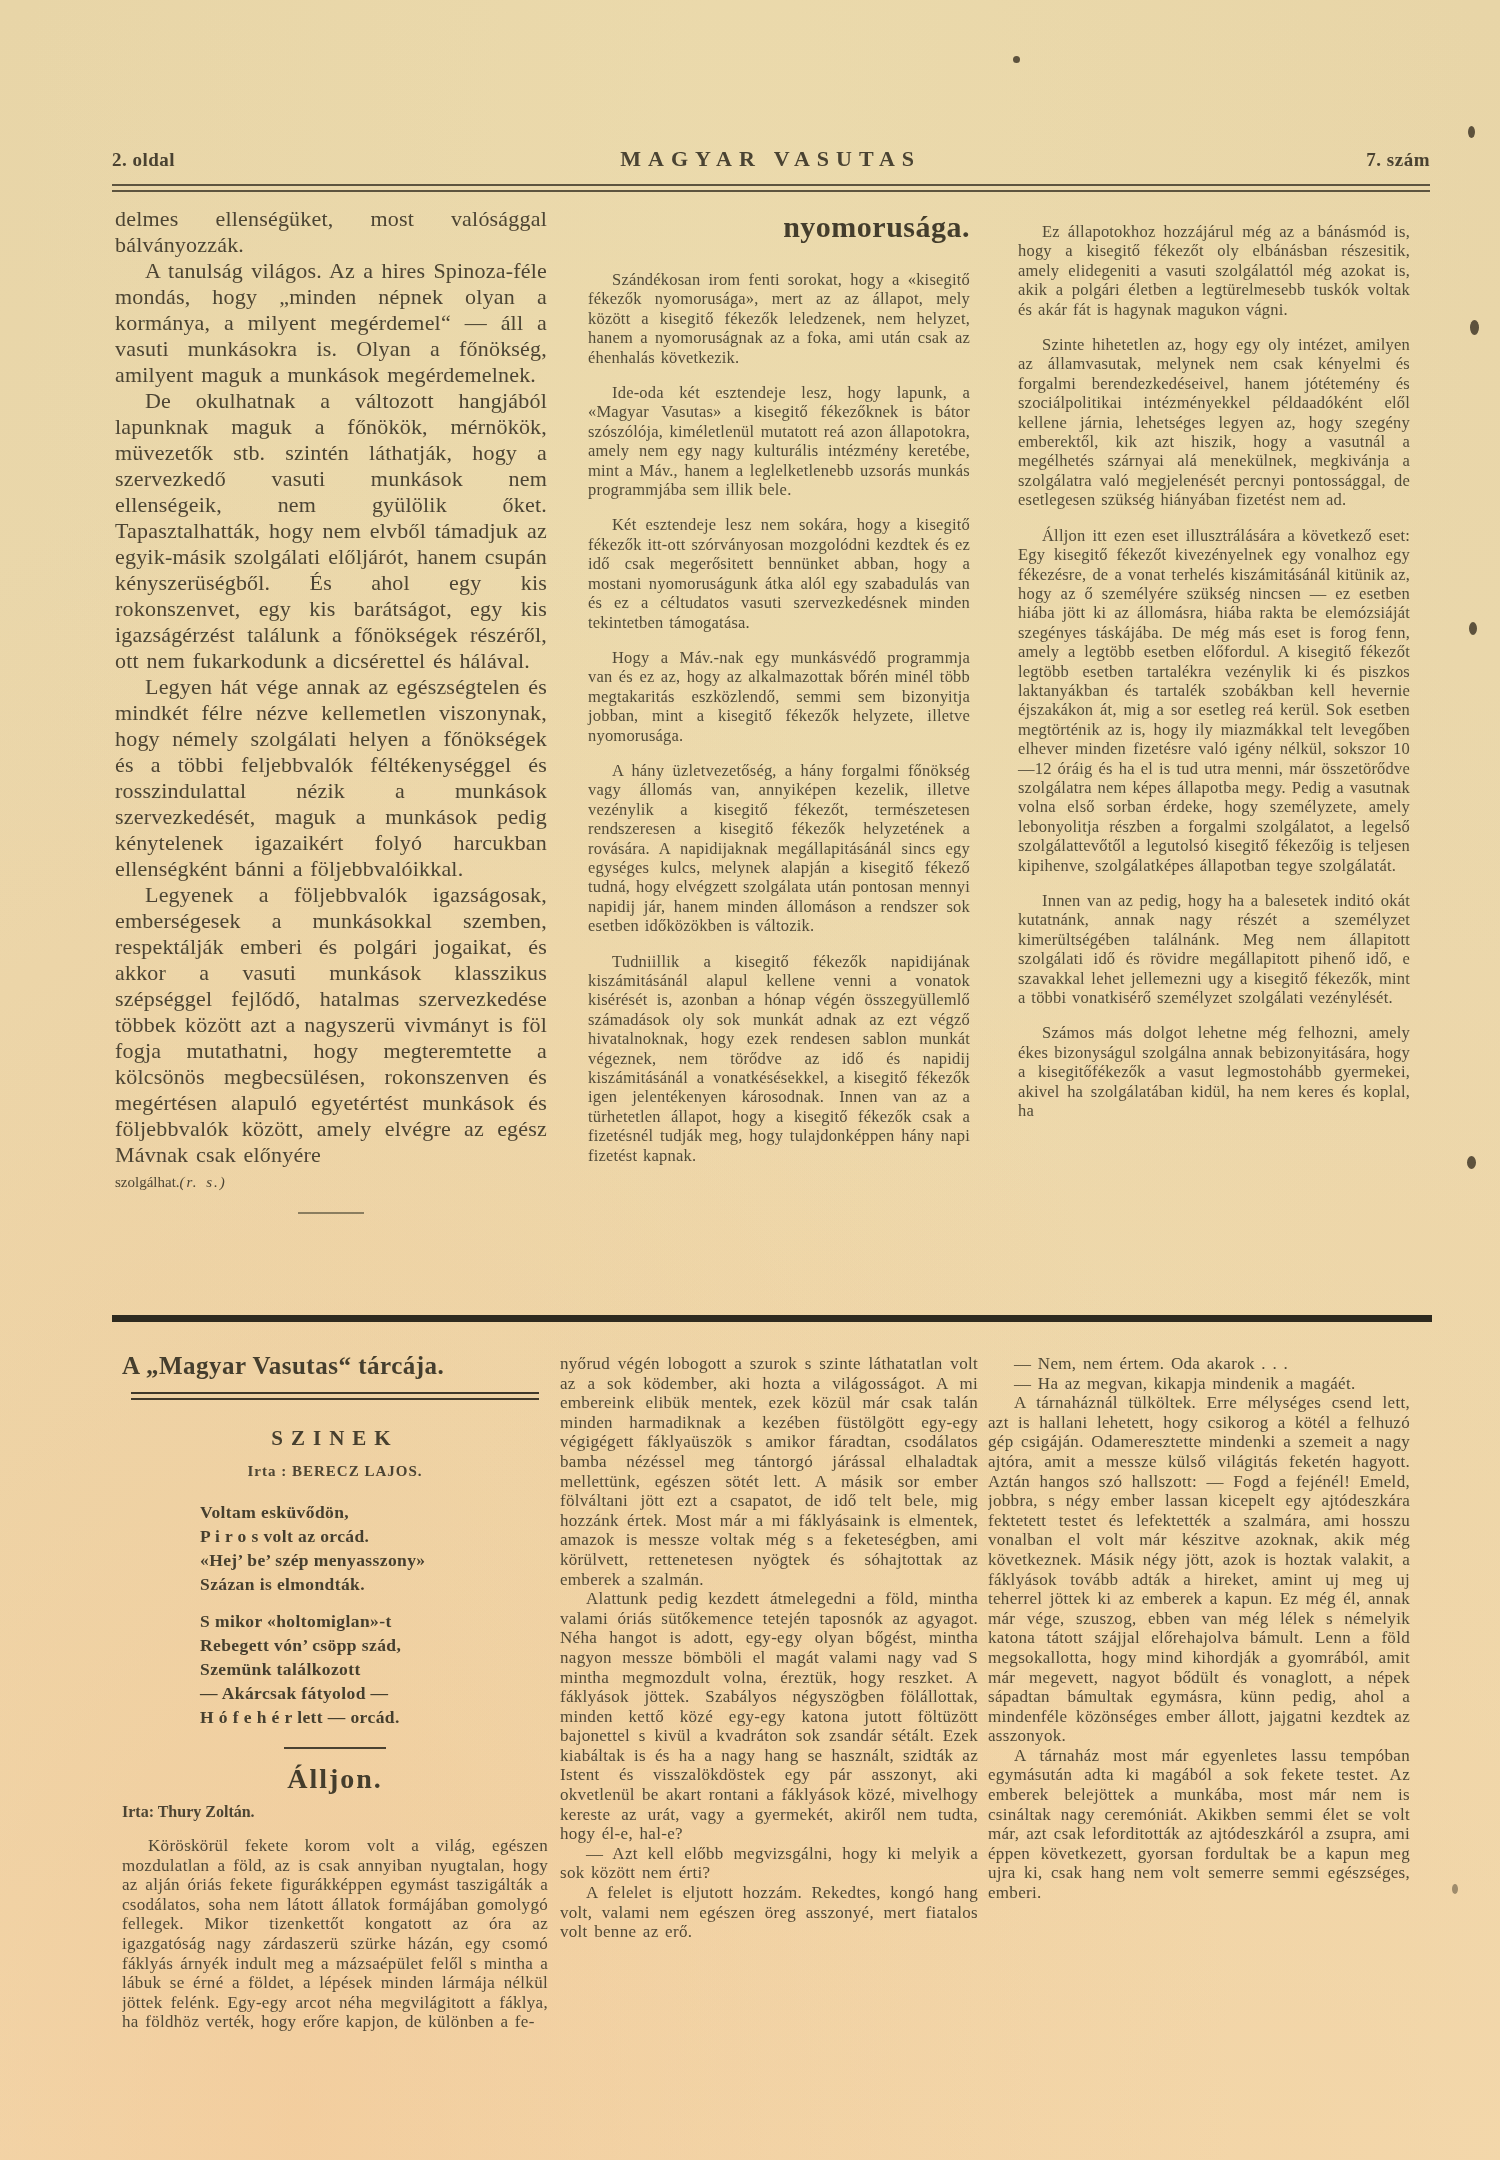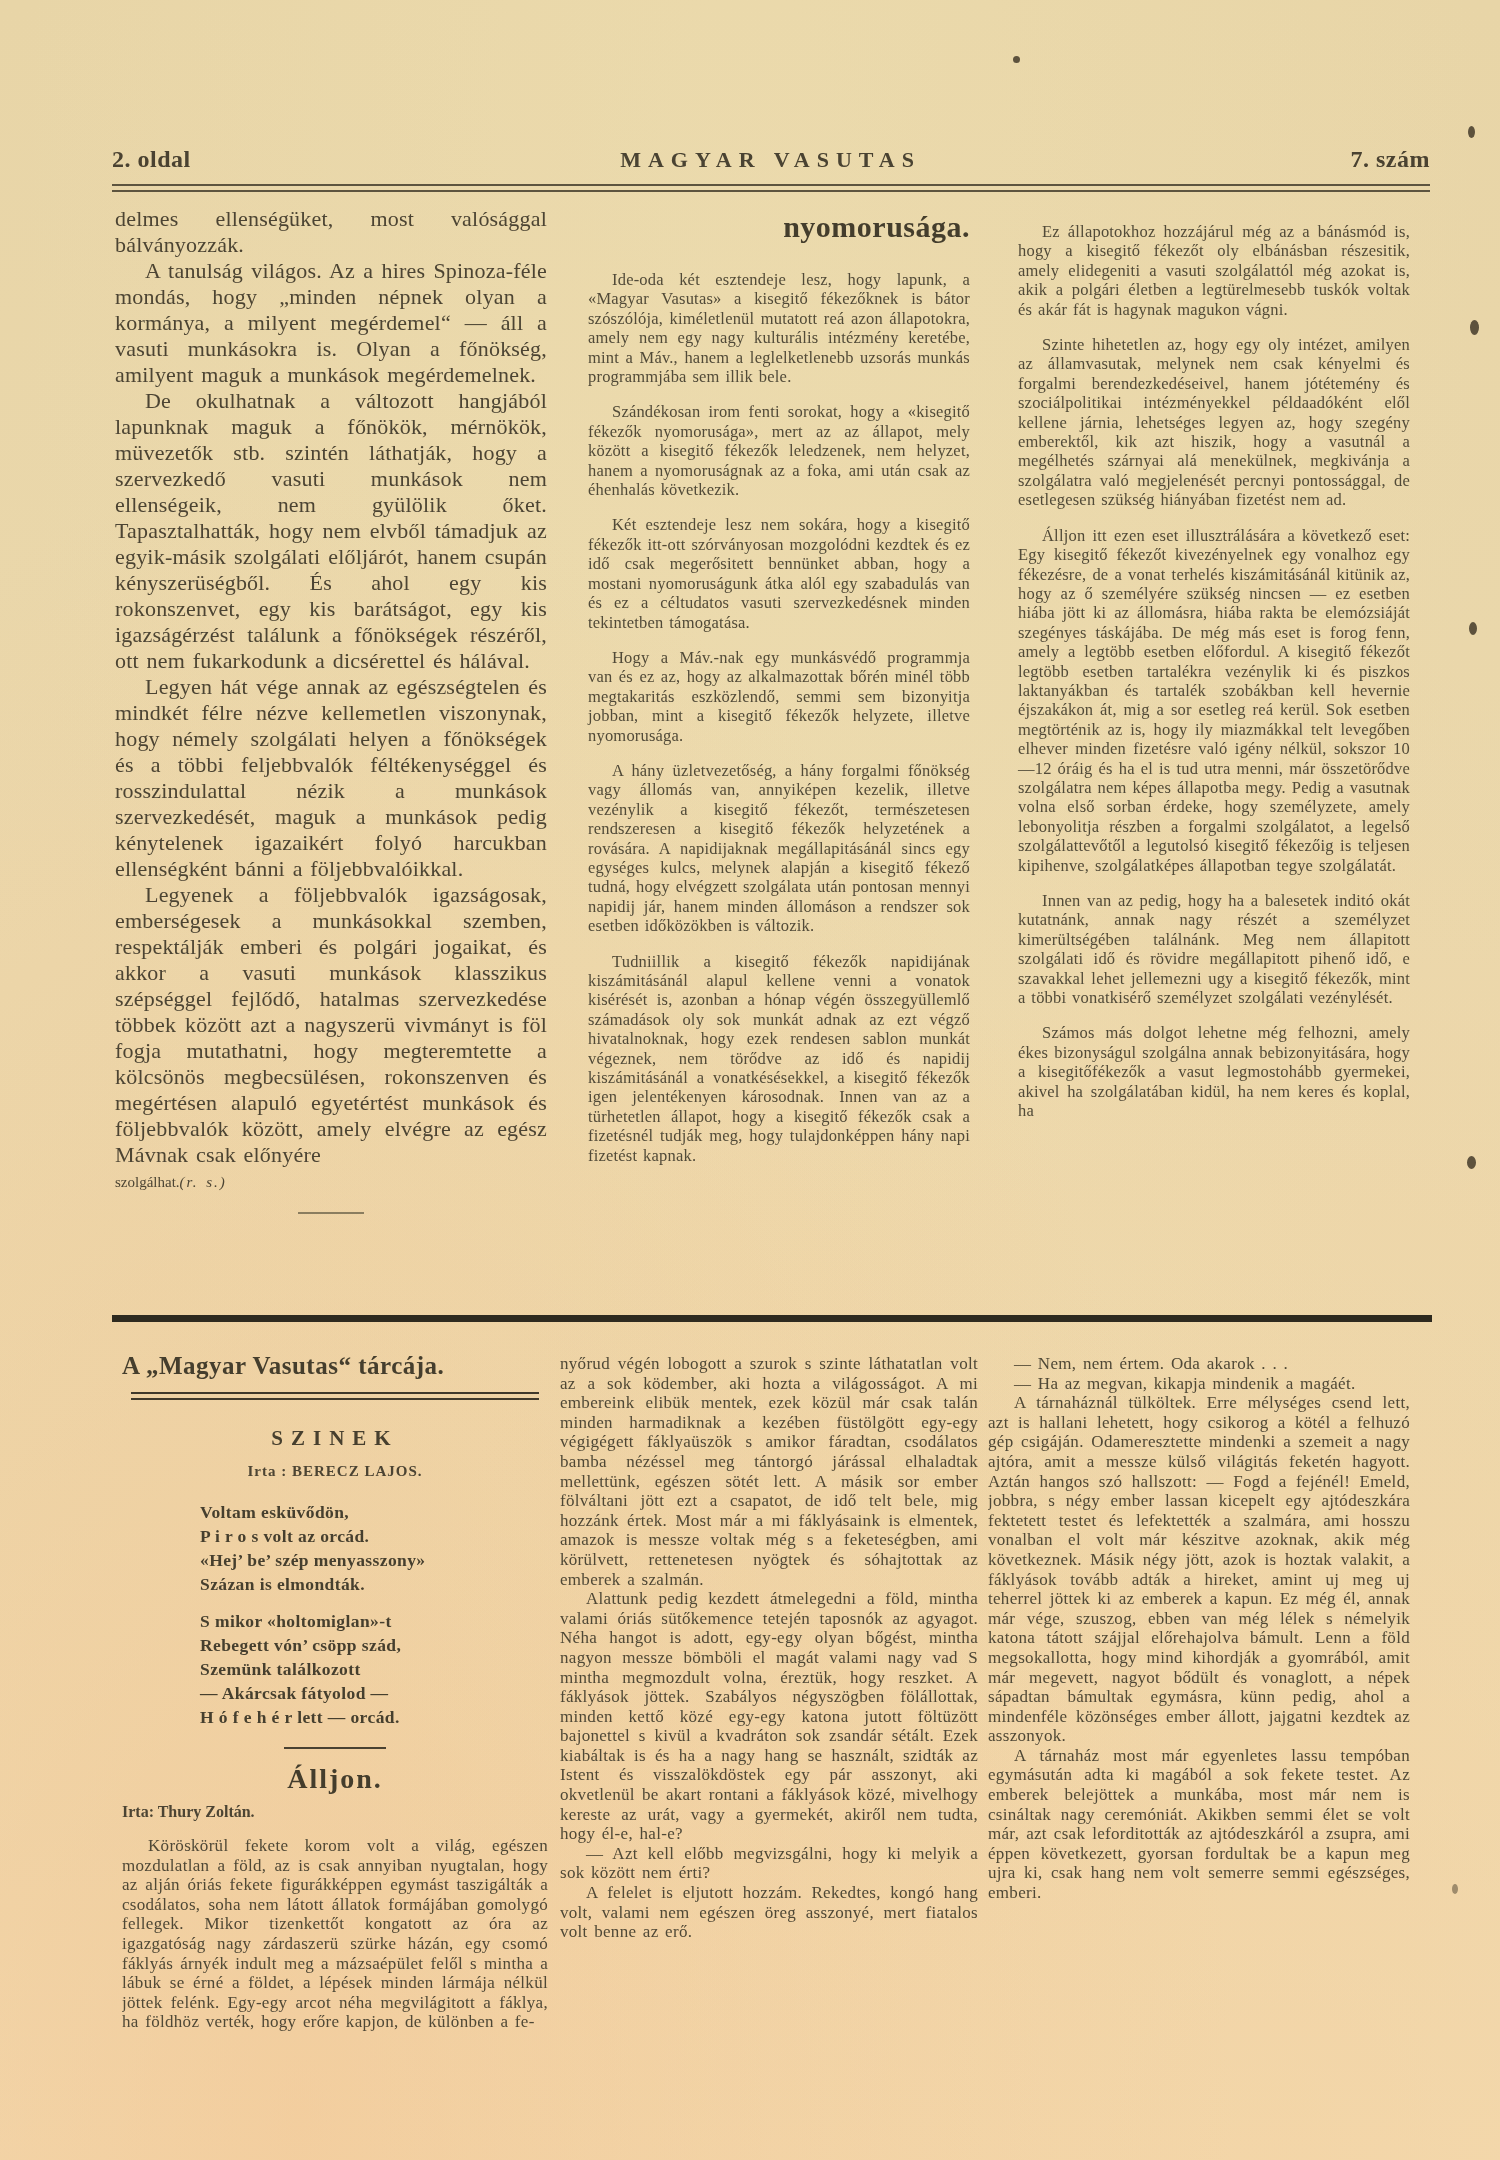--- a/index.html
+++ b/index.html
@@ -13,21 +13,21 @@
       radial-gradient(ellipse at 20% 98%, rgba(243,192,140,0.50), rgba(243,192,140,0) 55%),
       radial-gradient(ellipse at 85% 100%, rgba(244,205,155,0.45), rgba(244,205,155,0) 50%),
       radial-gradient(ellipse at 50% 10%, rgba(240,226,180,0.35), rgba(240,226,180,0) 70%),
       linear-gradient(180deg,#e8d5a7 0%,#ebd8ac 45%,#edd9ad 70%,#f2dcb2 100%);
   }
   
   .masthead-row{
     position:absolute;top:146px;left:112px;width:1318px;
     display:flex;justify-content:space-between;align-items:baseline;
   }
-  .page-label,.issue-label{font-size:24px;font-weight:600;letter-spacing:0.5px;color:#4a4231;}
+  .page-label,.issue-label{font-size:19px;font-weight:600;letter-spacing:0.5px;color:#4a4231;}
   .masthead{font-size:22px;font-weight:600;letter-spacing:7px;color:#4a4332;}
   .rule-double{
     position:absolute;top:184px;left:112px;width:1318px;height:4px;
     border-top:2px solid #5d543f;border-bottom:2px solid #5d543f;
   }
   
   .tcol{position:absolute;top:206px;overflow:hidden;}
   #col1{left:115px;width:432px;height:1104px;}
   #col2{left:572px;width:414px;height:1106px;}
   #col3{left:1002px;width:424px;height:1106px;}
@@ -97,22 +97,22 @@
       <span>szolgálhat.</span>
       <span class="sig">(r. s.)</span>
     </div>
     <div class="end-dash"></div>
   </section>
 
   <section class="tcol small-body" id="col2">
     <h2 class="art-title">
       <span class="t2">nyomorusága.</span>
     </h2>
+    <p>Szándékosan irom fenti sorokat, hogy a «kisegitő fékezők nyomorusága», mert az az állapot, mely között a kisegitő fékezők leledzenek, nem helyzet, hanem a nyomoruságnak az a foka, ami után csak az éhenhalás következik.</p>
     <p>Ide-oda két esztendeje lesz, hogy lapunk, a «Magyar Vasutas» a kisegitő fékezőknek is bátor szószólója, kiméletlenül mutatott reá azon állapotokra, amely nem egy nagy kulturális intézmény keretébe, mint a Máv., hanem a leglelketlenebb uzsorás munkás programmjába sem illik bele.</p>
-    <p>Szándékosan irom fenti sorokat, hogy a «kisegitő fékezők nyomorusága», mert az az állapot, mely között a kisegitő fékezők leledzenek, nem helyzet, hanem a nyomoruságnak az a foka, ami után csak az éhenhalás következik.</p>
     <p>Két esztendeje lesz nem sokára, hogy a kisegitő fékezők itt-ott szórványosan mozgolódni kezdtek és ez idő csak megerősitett bennünket abban, hogy a mostani nyomoruságunk átka alól egy szabadulás van és ez a céltudatos vasuti szervezkedésnek minden tekintetben támogatása.</p>
     <p>Hogy a Máv.-nak egy munkásvédő programmja van és ez az, hogy az alkalmazottak bőrén minél több megtakaritás eszközlendő, semmi sem bizonyitja jobban, mint a kisegitő fékezők helyzete, illetve nyomorusága.</p>
     <p>A hány üzletvezetőség, a hány forgalmi főnökség vagy állomás van, annyiképen kezelik, illetve vezénylik a kisegitő fékezőt, természetesen rendszeresen a kisegitő fékezők helyzetének a rovására. A napidijaknak megállapitásánál sincs egy egységes kulcs, melynek alapján a kisegitő fékező tudná, hogy elvégzett szolgálata után pontosan mennyi napidij jár, hanem minden állomáson a rendszer sok esetben időközökben is változik.</p>
     <p>Tudniillik a kisegitő fékezők napidijának kiszámitásánál alapul kellene venni a vonatok kisérését is, azonban a hónap végén összegyüllemlő számadások oly sok munkát adnak az ezt végző hivatalnoknak, hogy ezek rendesen sablon munkát végeznek, nem törődve az idő és napidij kiszámitásánál a vonatkésésekkel, a kisegitő fékezők igen jelentékenyen károsodnak. Innen van az a türhetetlen állapot, hogy a kisegitő fékezők csak a fizetésnél tudják meg, hogy tulajdonképpen hány napi fizetést kapnak.</p>
   </section>
 
   <section class="tcol small-body" id="col3">
     <p>Ez állapotokhoz hozzájárul még az a bánásmód is, hogy a kisegitő fékezőt oly elbánásban részesitik, amely elidegeniti a vasuti szolgálattól még azokat is, akik a polgári életben a legtürelmesebb tuskók voltak és akár fát is hagynak magukon vágni.</p>
     <p>Szinte hihetetlen az, hogy egy oly intézet, amilyen az államvasutak, melynek nem csak kényelmi és forgalmi berendezkedéseivel, hanem jótétemény és szociálpolitikai intézményekkel példaadóként elől kellene járnia, lehetséges legyen az, hogy szegény emberektől, kik azt hiszik, hogy a vasutnál a megélhetés szárnyai alá menekülnek, megkivánja a szolgálatra való megjelenését percnyi pontossággal, de esetlegesen szükség hiányában fizetést nem ad.</p>
     <p>Álljon itt ezen eset illusztrálására a következő eset: Egy kisegitő fékezőt kivezényelnek egy vonalhoz egy fékezésre, de a vonat terhelés kiszámitásánál kitünik az, hogy az ő személyére szükség nincsen — ez esetben hiába jött ki az állomásra, hiába rakta be elemózsiáját szegényes táskájába. De még más eset is forog fenn, amely a legtöbb esetben előfordul. A kisegitő fékezőt legtöbb esetben tartalékra vezénylik ki és piszkos laktanyákban és tartalék szobákban kell hevernie éjszakákon át, mig a sor esetleg reá kerül. Sok esetben megtörténik az is, hogy ily miazmákkal telt levegőben elhever minden fizetésre való igény nélkül, sokszor 10—12 óráig és ha el is tud utra menni, már összetörődve szolgálatra nem képes állapotba megy. Pedig a vasutnak volna első sorban érdeke, hogy személyzete, amely lebonyolitja részben a forgalmi szolgálatot, a legelső szolgálattevőtől a legutolsó kisegitő fékezőig is teljesen kipihenve, szolgálatképes állapotban tegye szolgálatát.</p>

